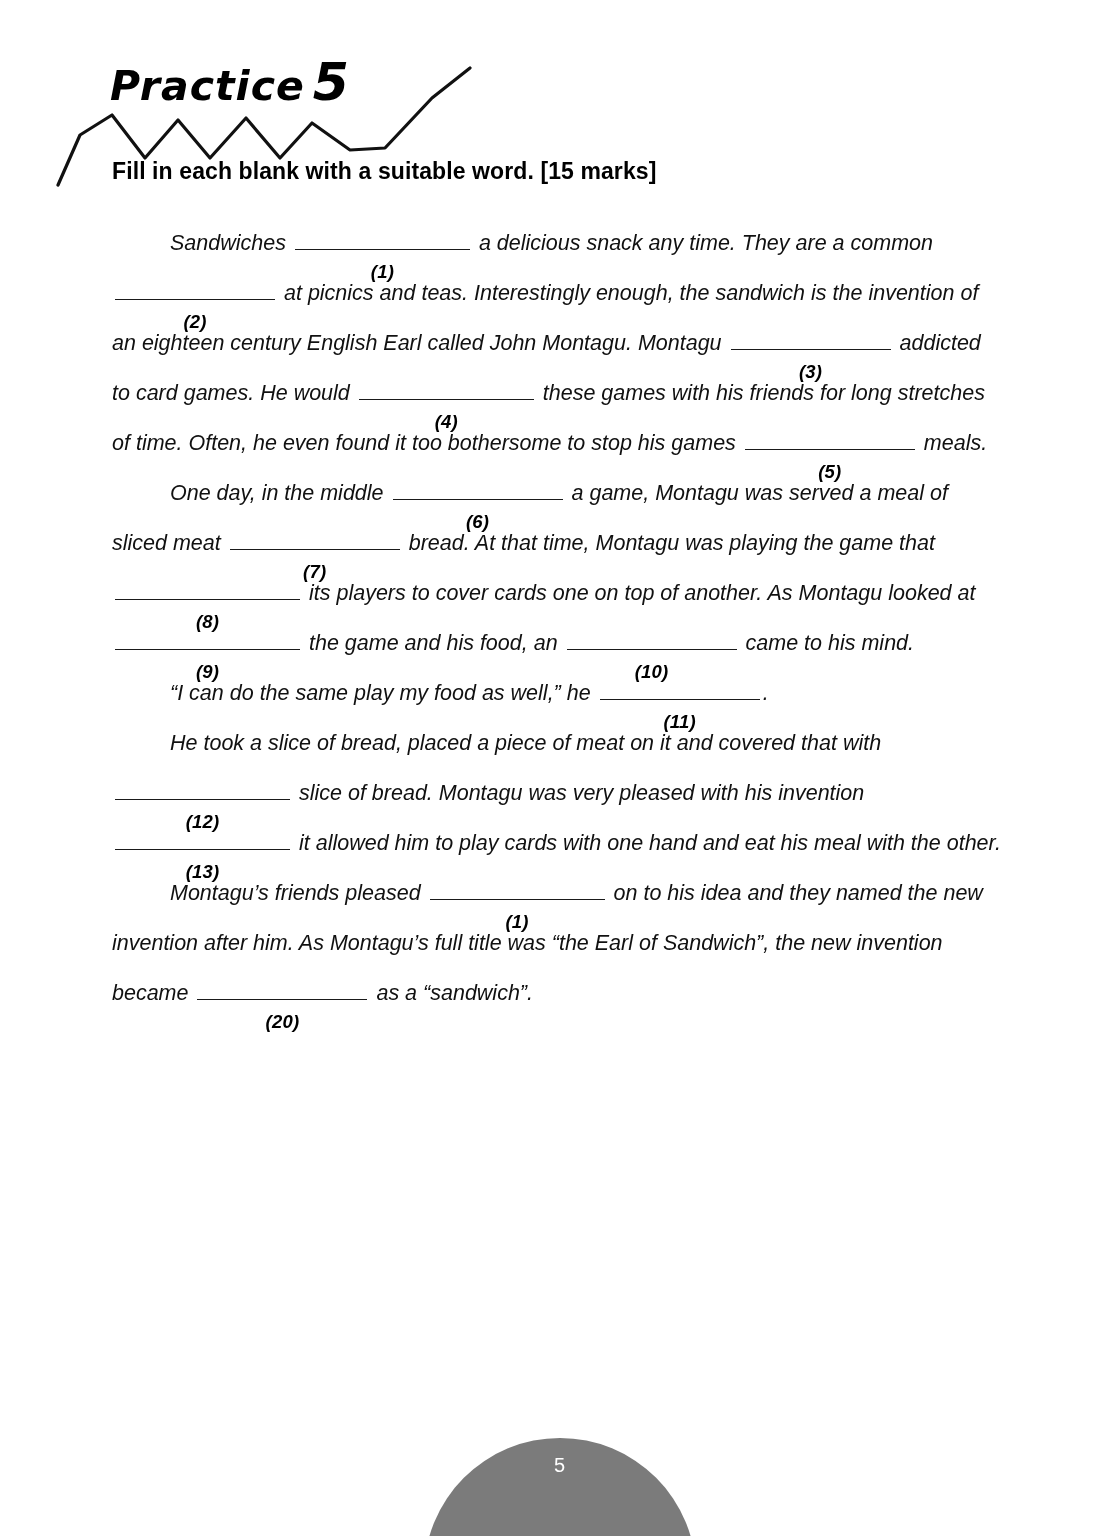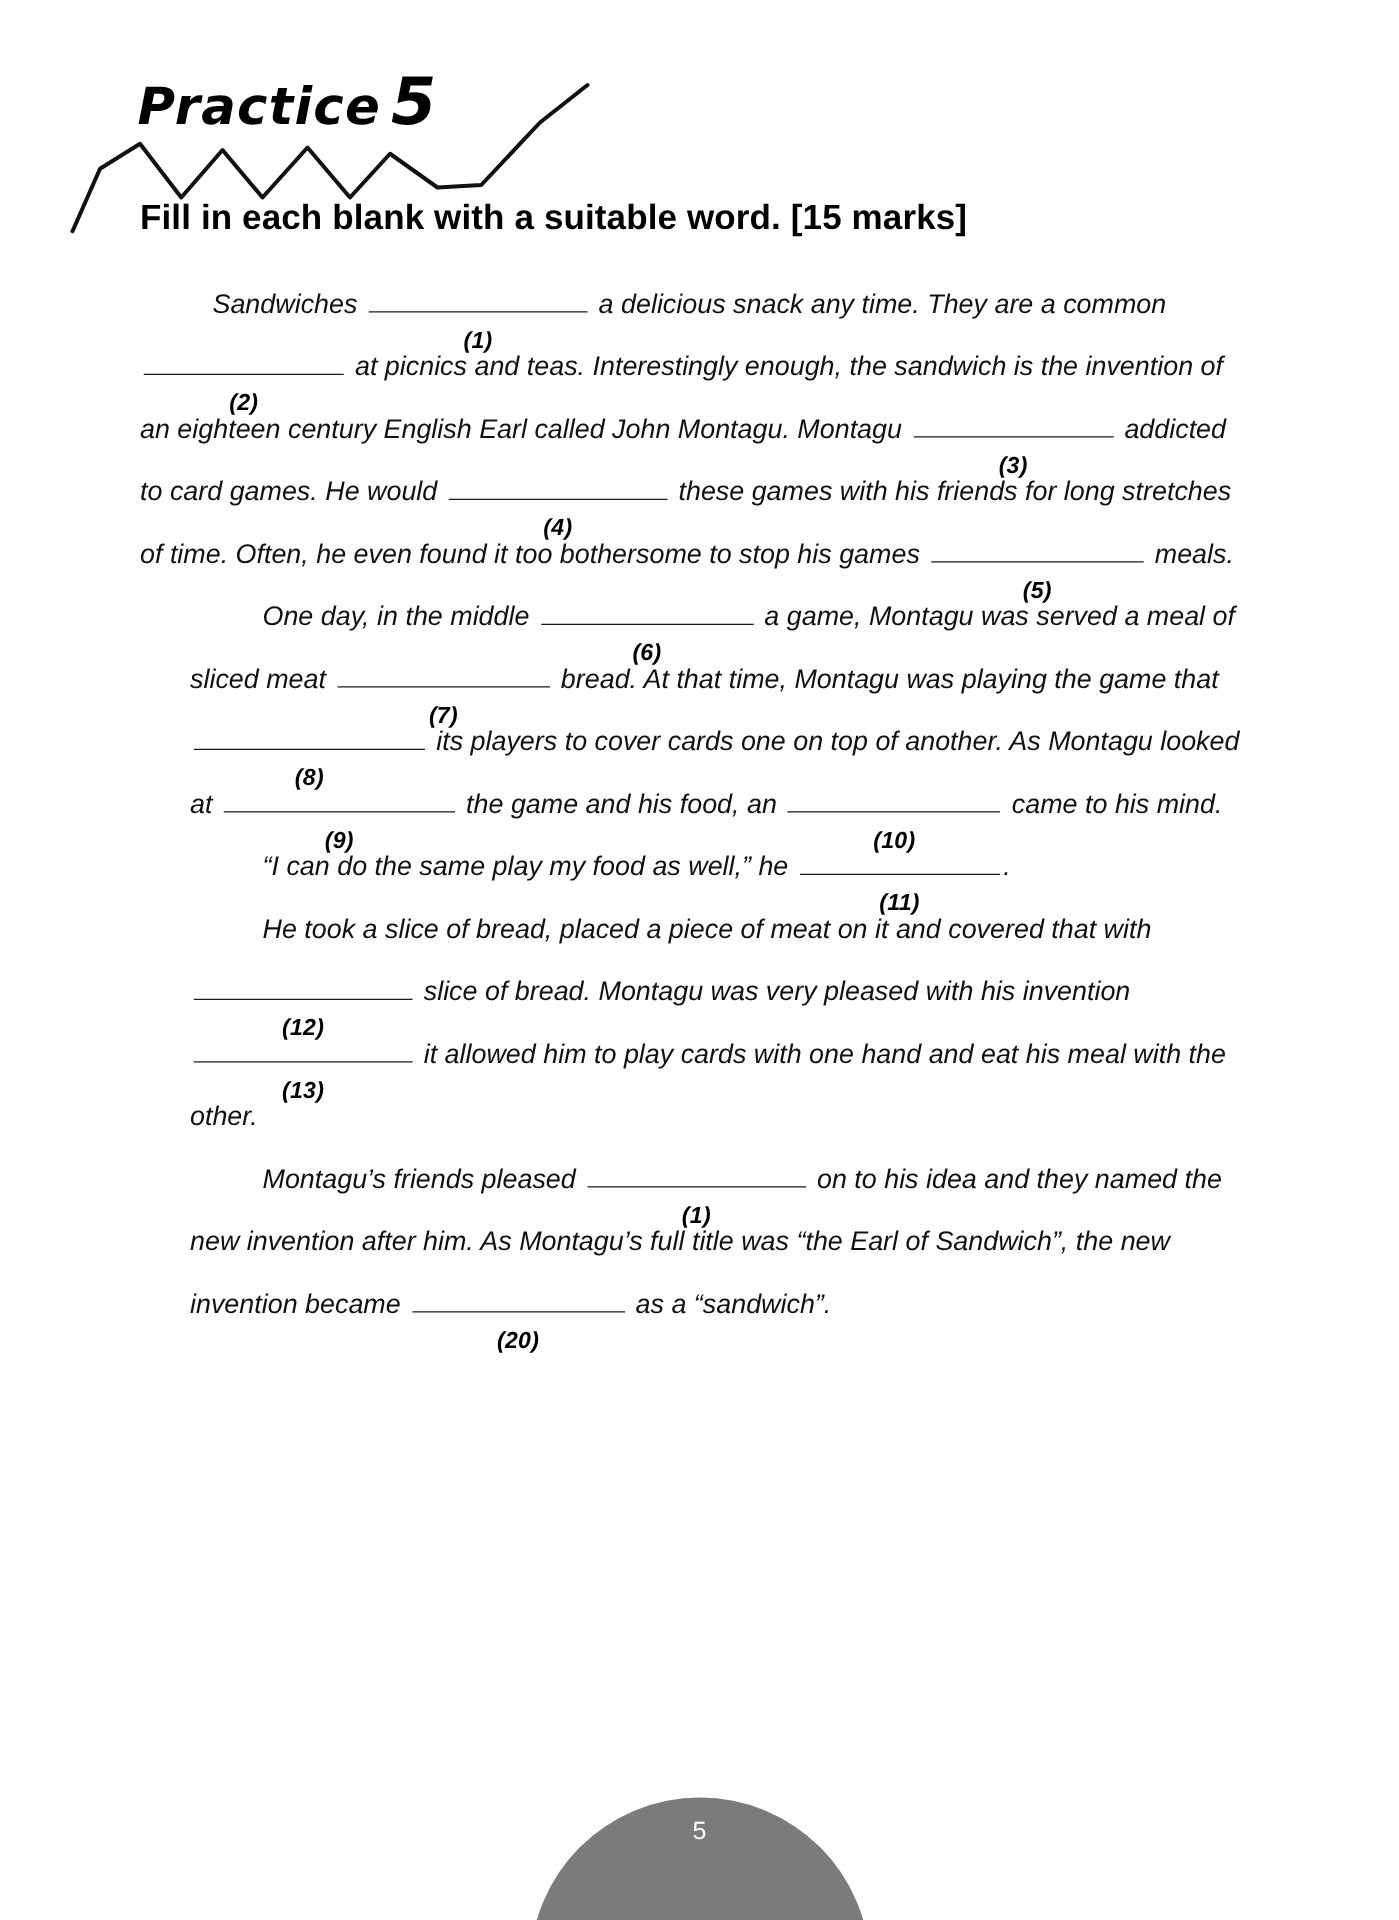--- a/index.html
+++ b/index.html
@@ -53,21 +53,21 @@
     top: 0;
     width: 440px;
     height: 150px;
   }
 
   
   .instruction {
     position: absolute;
     left: 112px;
     top: 158px;
-    font-size: 28px;
+    font-size: 23px;
     font-weight: 700;
     color: #000;
     letter-spacing: .1px;
   }
 
   
   .passage {
     position: absolute;
     left: 112px;
     top: 218px;
@@ -75,21 +75,20 @@
     font-size: 21.5px;
     line-height: 50px;
     color: #111;
     font-style: italic;
   }
   .para {
     margin: 0;
   }
   .para + .para {
     margin-top: 0;
-    margin-left: 40px;
   }
   .indent {
     display: inline-block;
     width: 58px;
   }
 
   
   .blank {
     display: inline-block;
     position: relative;

